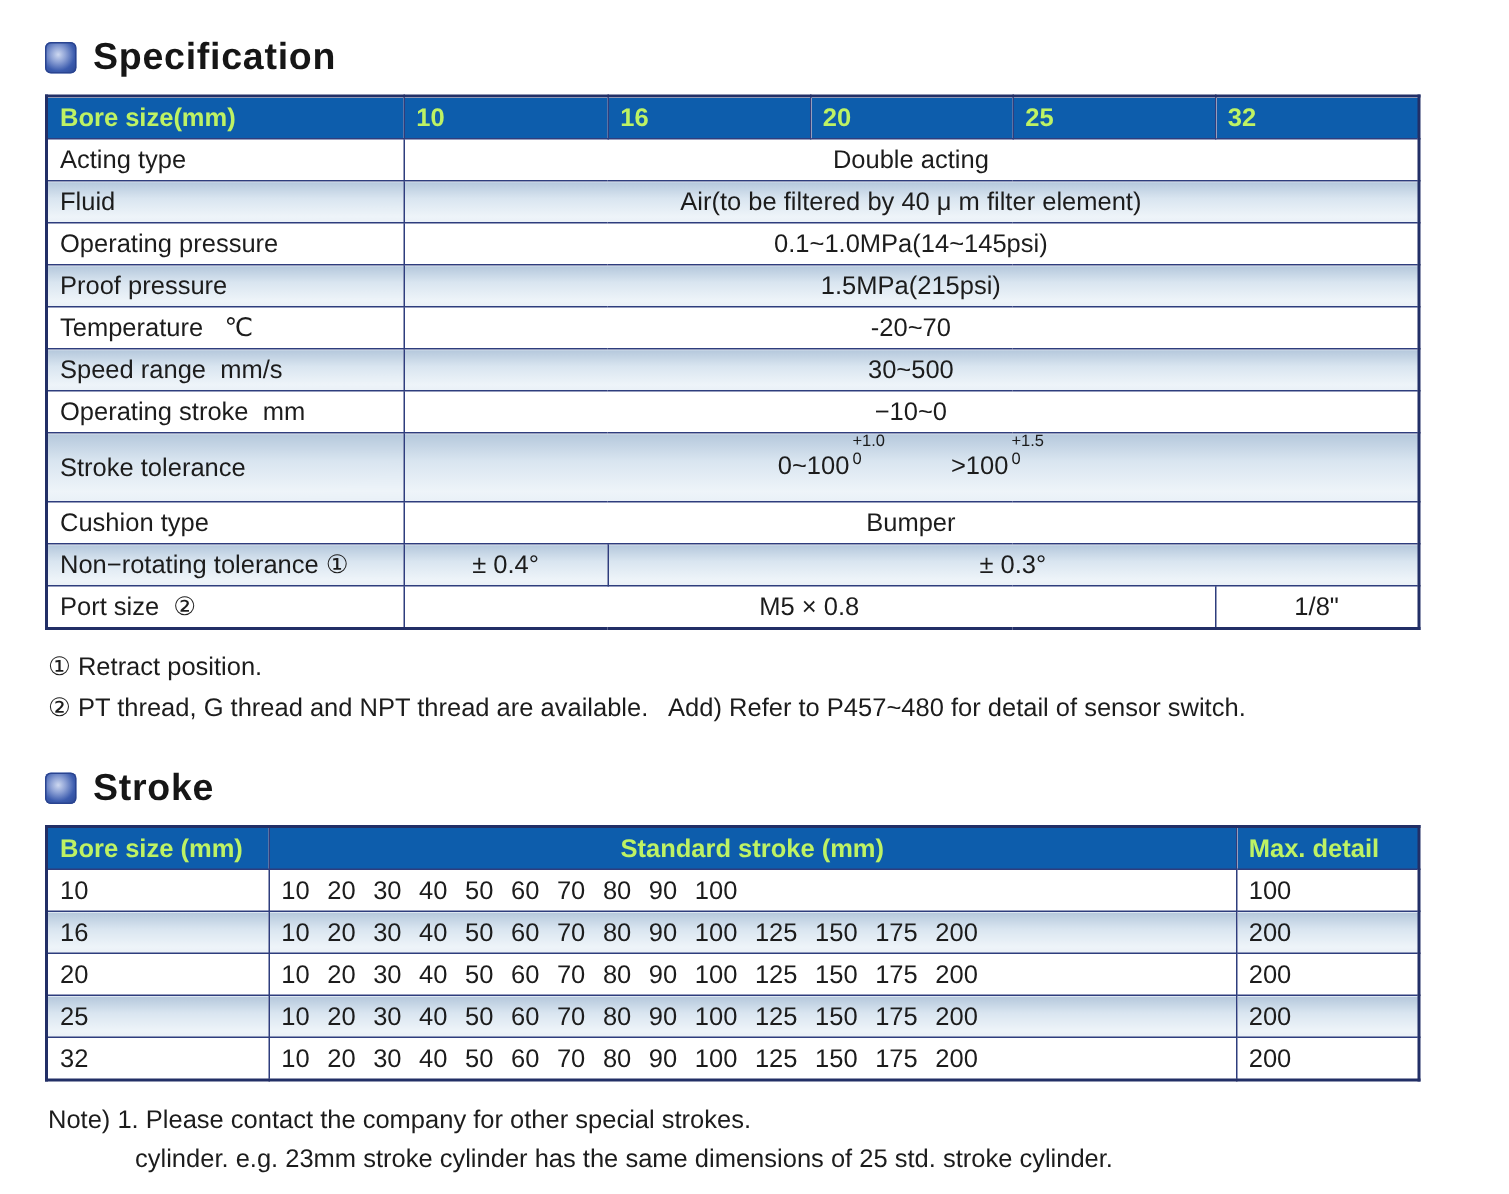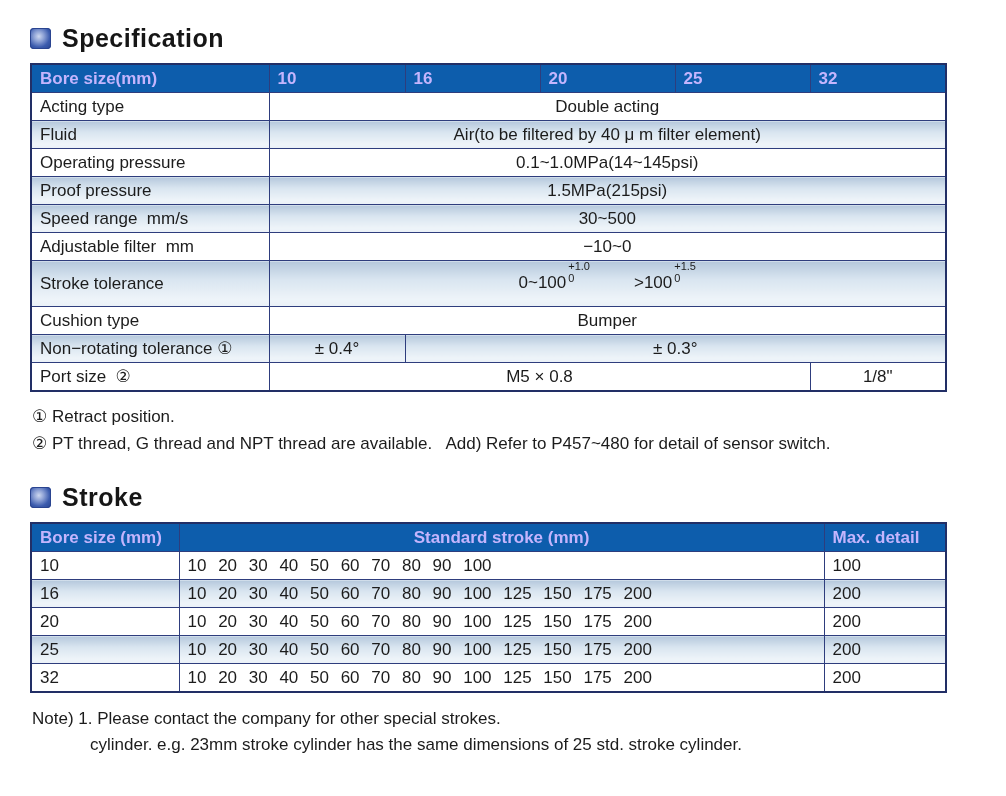--- a/index.html
+++ b/index.html
@@ -24,21 +24,21 @@
   }
   table{
     border-collapse:collapse;table-layout:fixed;
     width:915px;
     font-size:17px;
   }
   table, td, th{border:1px solid #2e3d7d;}
   table{border:2px solid #222f66;}
   th,td{height:27px;padding:0 0 0 8px;overflow:hidden;}
   tr.hdr th{
-    background:#0d5dac;color:#c4b5fd;font-weight:700;
+    background:#0d5dac;color:#bef264;font-weight:700;
     text-align:left;font-size:17px;
   }
   td.lbl{text-align:left;white-space:pre;background:transparent;}
   td.val{text-align:center;padding:0;}
   tr.alt td{
     background:linear-gradient(180deg,#b5c8dc 0%,#d9e5f0 40%,#eef4f9 85%,#e9f0f7 100%);
   }
   
   .tol{
     display:inline-flex;flex-direction:column;align-items:flex-start;
@@ -92,26 +92,30 @@
     <td class="val" colspan="5">Air(to be filtered by 40 μ m filter element)</td>
   </tr>
   <tr>
     <td class="lbl">Operating pressure</td>
     <td class="val" colspan="5">0.1~1.0MPa(14~145psi)</td>
   </tr>
   <tr class="alt">
     <td class="lbl">Proof pressure</td>
     <td class="val" colspan="5">1.5MPa(215psi)</td>
   </tr>
+  <tr>
+    <td class="lbl">Temperature   ℃</td>
+    <td class="val" colspan="5">-20~70</td>
+  </tr>
   <tr class="alt">
     <td class="lbl">Speed range  mm/s</td>
     <td class="val" colspan="5">30~500</td>
   </tr>
   <tr>
-    <td class="lbl">Adjustable filter  mm</td>
+    <td class="lbl">Operating stroke  mm</td>
     <td class="val" colspan="5">−10~0</td>
   </tr>
   <tr class="alt">
     <td class="lbl">Stroke tolerance</td>
     <td class="val" colspan="5">
       <span>0~100</span><span class="tol">
             <span>+1.0</span>
             <span>0</span>
           </span><span class="tol-gap"></span><span>&gt;100</span><span class="tol">
             <span>+1.5</span>

